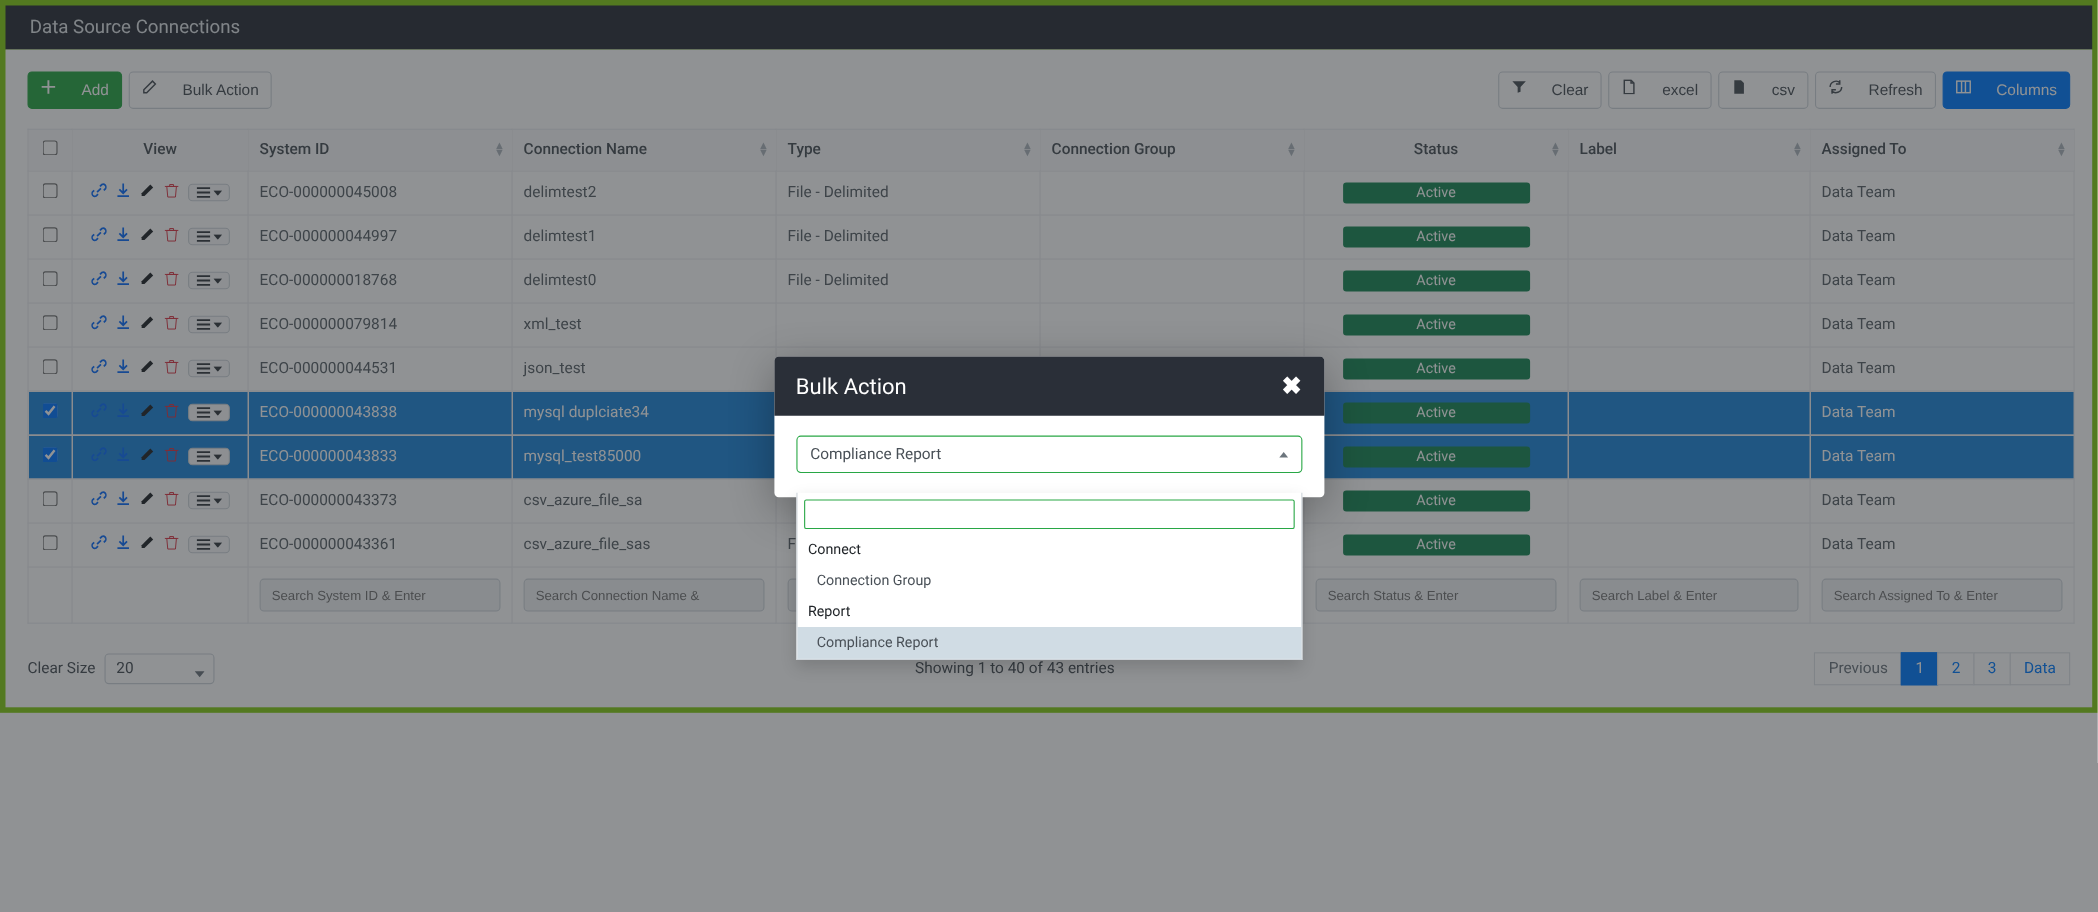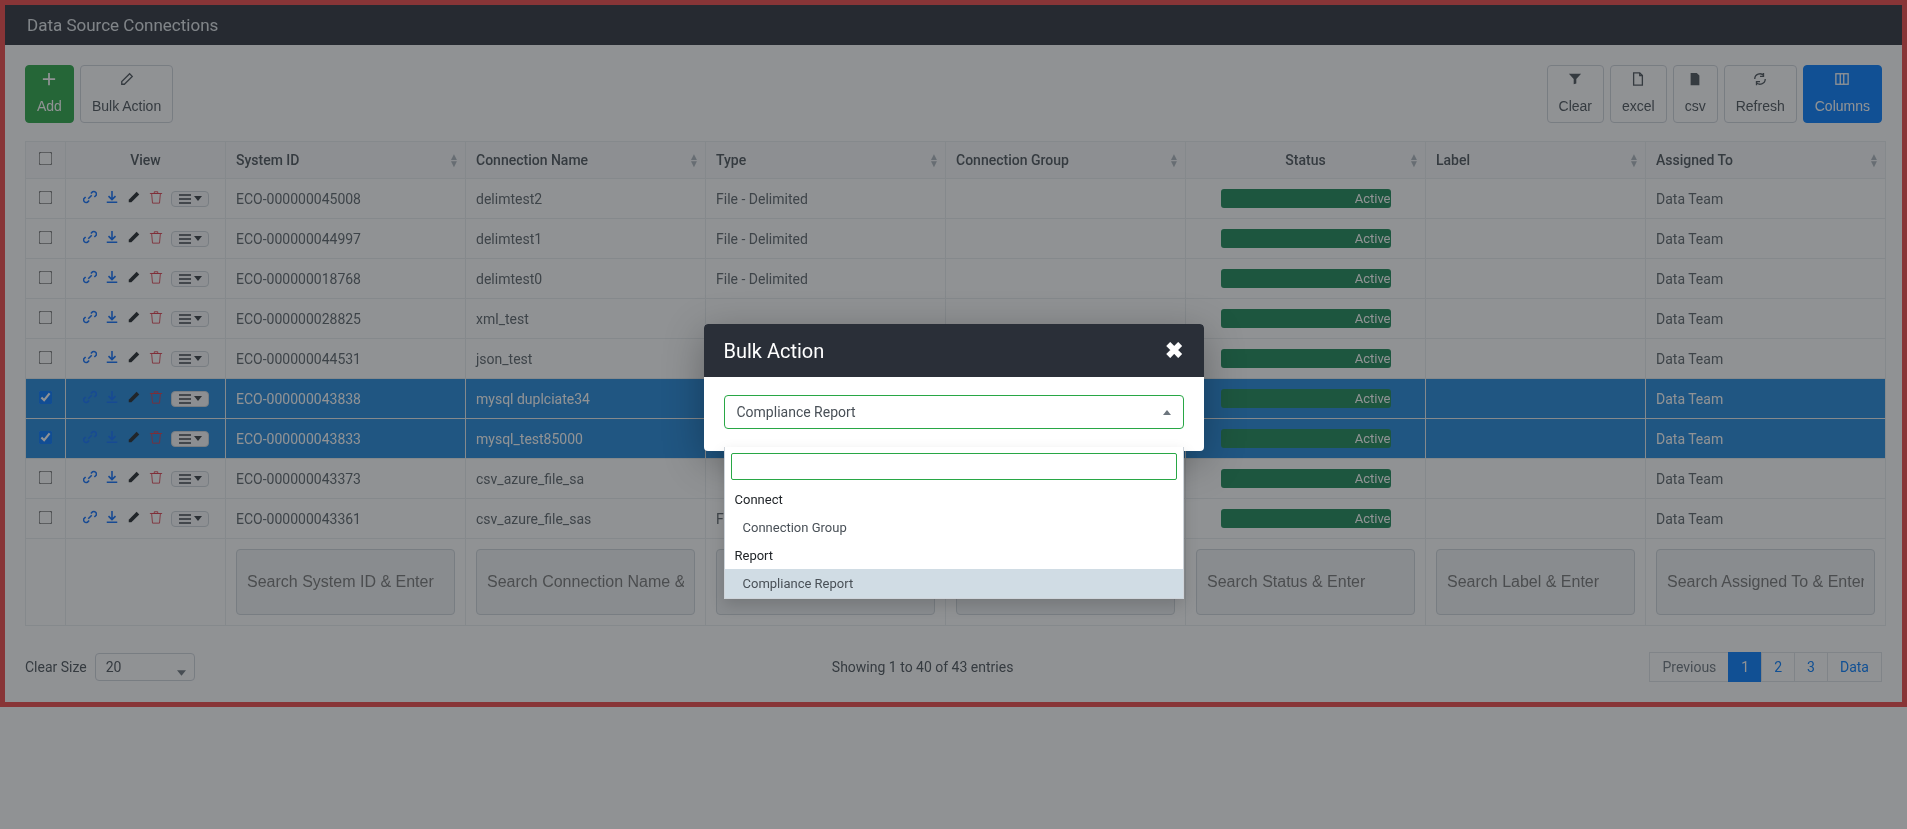--- a/index.html
+++ b/index.html
@@ -8,21 +8,21 @@
   font-size: 14px;
   background: #fff;
   color: #212529;
   position: relative;
   width: 1907px;
   height: 829px;
   overflow: hidden;
 }
 .outer-wrap {
   padding: 5px;
-  background: #ef4444;
+  background: #84cc16;
 }
 .page-header {
   background: #2a2f38;
   color: #dee2e6;
   padding: 10px 22px;
   font-size: 17px;
 }
 .content-area {
   background: #fff;
   padding: 20px;
@@ -32,31 +32,30 @@
   justify-content: space-between;
   align-items: center;
   margin-bottom: 18px;
 }
 .toolbar-left, .toolbar-right {
   display: flex;
   gap: 6px;
 }
 .btn {
   display: inline-flex;
-  align-items: center;
-  gap: 5px;
+  align-items: flex-end;
+  gap: 23px;
   padding: 6px 11px;
   border: 1px solid #ced4da;
   border-radius: 4px;
   background: #fff;
   color: #495057;
   font-size: 14px;
   cursor: pointer;
   line-height: 1.4;
-  flex-direction: column;
 }
 .btn-success {
   background: #28a745;
   border-color: #28a745;
   color: #fff;
 }
 .btn-primary {
   background: #007bff;
   border-color: #007bff;
   color: #fff;
@@ -122,32 +121,32 @@
 .ic-down   { color: #0d6efd; }
 .ic-edit   { color: #212529; }
 .ic-del    { color: #dc3545; }
 .status-badge {
   display: inline-block;
   background: #198754;
   color: #fff;
   border-radius: 3px;
   padding: 2px 0;
   width: 170px;
-  text-align: right;
+  text-align: center;
   font-size: 13px;
 }
 
 
 .search-input {
   width: 100%;
-  padding: 23px 10px;
+  padding: 7px 10px;
   border: 1px solid #ced4da;
   border-radius: 4px;
   background: #f1f3f5;
-  font-size: 16px;
+  font-size: 12px;
   color: #495057;
 }
 
 
 .table-footer {
   display: flex;
   align-items: center;
   justify-content: space-between;
   margin-top: 26px;
 }
@@ -485,21 +484,21 @@
                 <span class="action-menu-btn">
                   <svg width="14" height="10" viewBox="0 0 14 10">
                     <path d="M1 1h12M1 5h12M1 9h12" stroke="#343a40" stroke-width="1.6"></path>
                   </svg>
                   <svg width="8" height="5" viewBox="0 0 10 6">
                     <path d="M0 0l5 6 5-6z" fill="#343a40"></path>
                   </svg>
                 </span>
               </div>
             </td>
-            <td>ECO-000000028825</td>
+            <td>ECO-000000079814</td>
             <td>xml_test</td>
             <td></td>
             <td></td>
             <td class="center"><span class="status-badge">Active</span></td>
             <td></td>
             <td>Data Team</td>
           </tr>
           <tr>
             <td class="center checkbox-cell"><input type="checkbox" style=""></td>
             <td class="center">

